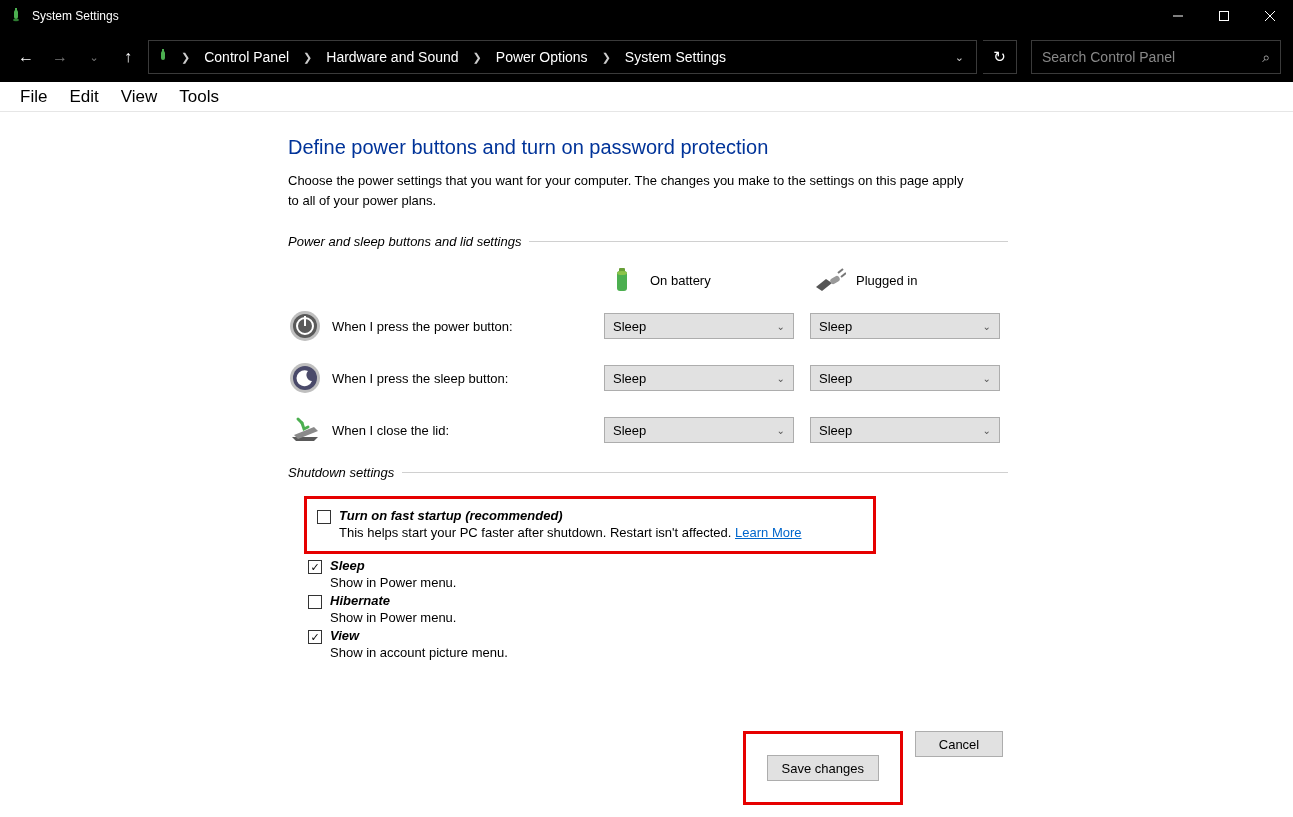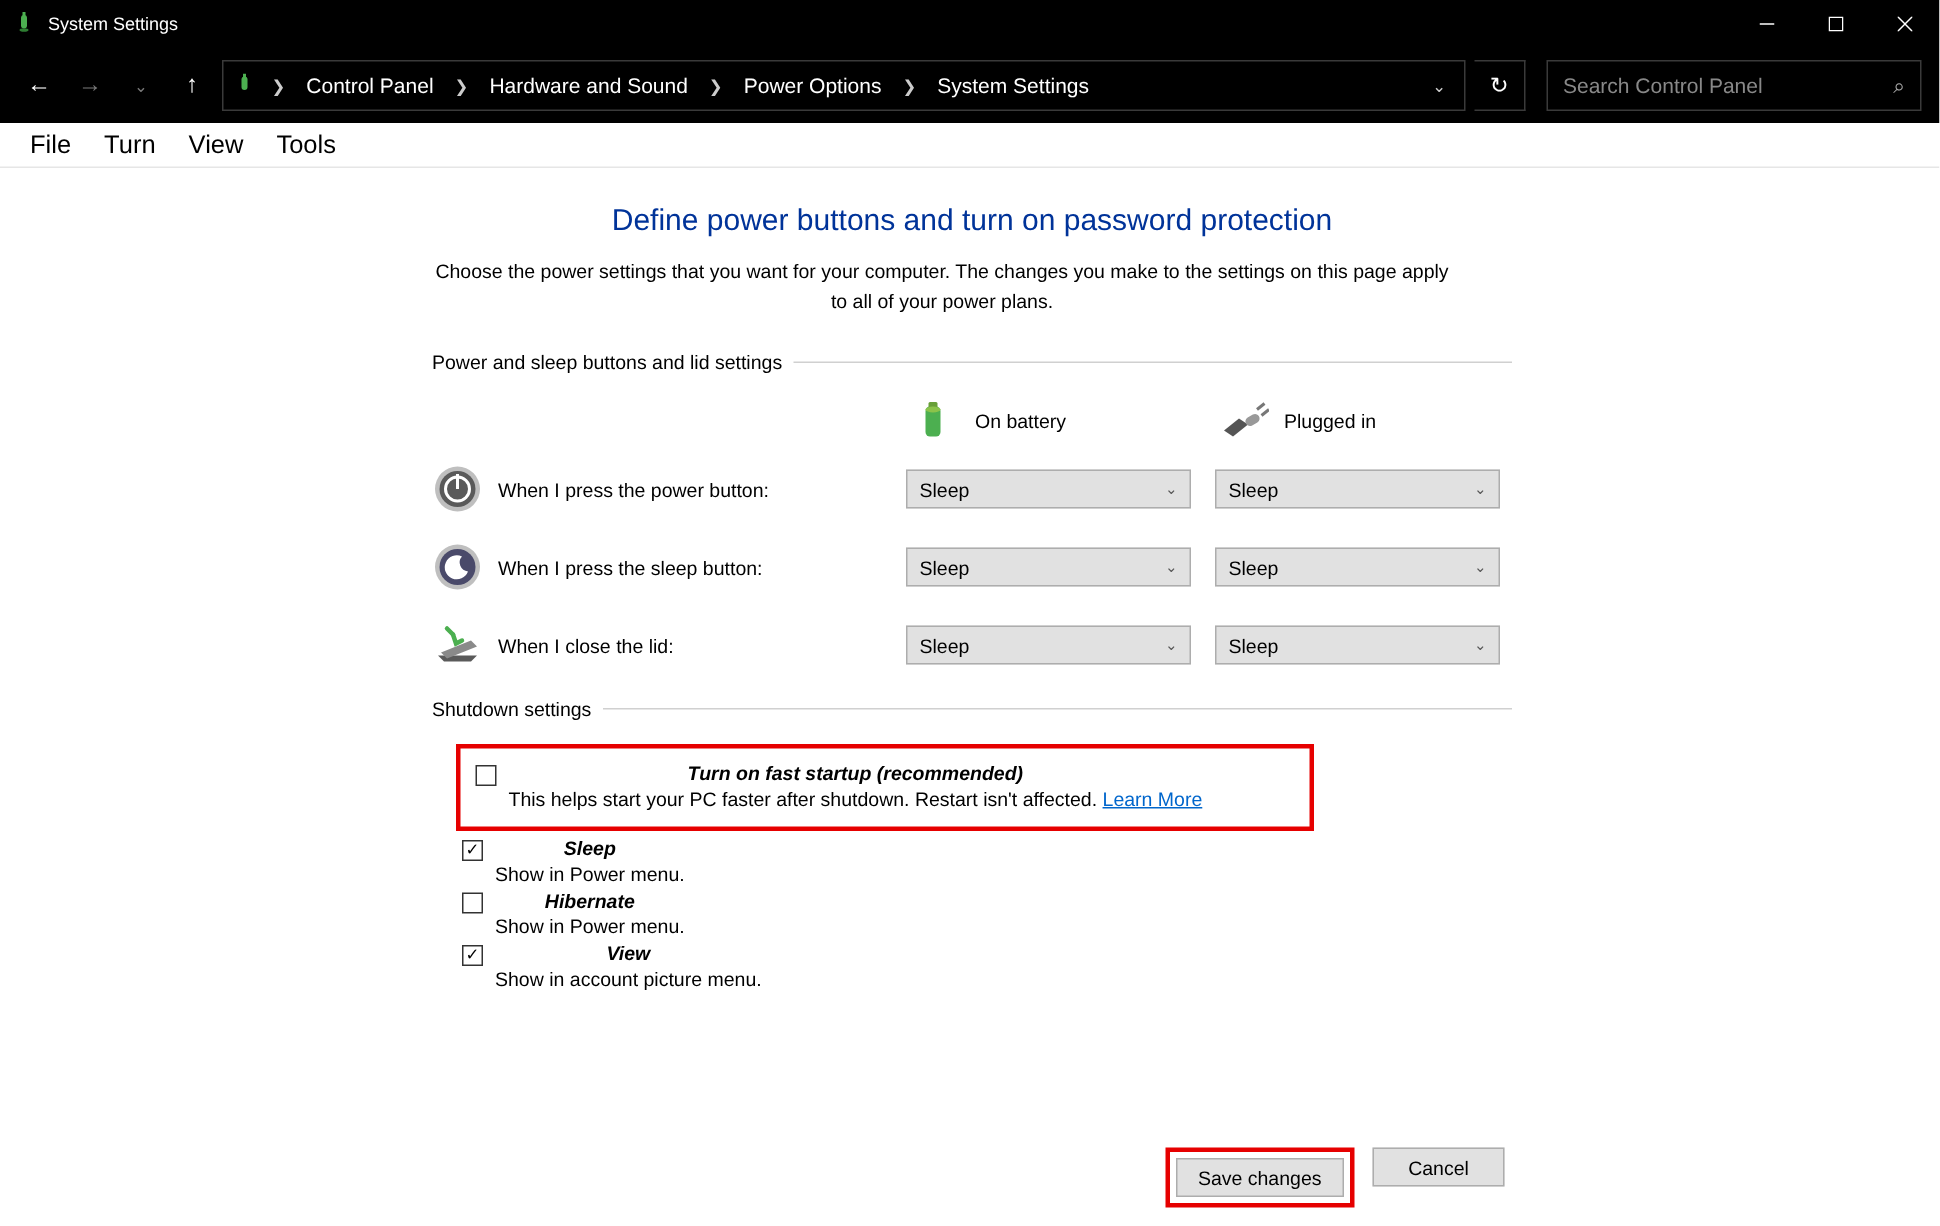--- a/index.html
+++ b/index.html
@@ -25,26 +25,26 @@
 .searchbox { width: 250px; height: 34px; border: 1px solid #3a3a3a; background: #000; display: flex; align-items: center; padding: 0 10px; margin-left: 8px; gap: 23px; }
 .searchbox input { flex: 1; background: transparent; border: none; outline: none; color: #fff; font-size: 14px; }
 .searchbox input::placeholder { color: #888; }
 .searchbox .sicon { color: #aaa; font-size: 14px; }
 
 
 .menurow { height: 30px; background: #fff; border-bottom: 1px solid #e6e6e6; display: flex; align-items: center; padding-left: 10px; gap: 2px; font-size: 17px; color: #000; }
 .menurow .mitem { padding: 4px 10px; }
 
 
-.content { padding: 24px 0 0 0; text-align: center; }
+.content { padding: 24px 0 0 0; }
 .inner { max-width: 720px; margin-left: 288px; }
 .heading { color: #003399; font-size: 20px; font-weight: 400; margin-bottom: 12px; }
 .lead { font-size: 13px; color: #000; line-height: 1.5; margin-bottom: 24px; max-width: 680px; }
 
-.section-label { font-size: 13px; color: #000; display: flex; align-items: center; gap: 8px; margin-bottom: 16px; }
+.section-label { font-size: 13px; color: #000; display: flex; align-items: center; gap: 8px; margin-bottom: 16px; font-style: italic; }
 .section-label .rule { flex: 1; height: 1px; background: #d0d0d0; }
 
 .colheads { display: grid; grid-template-columns: 300px 190px 190px; align-items: center; gap: 16px; margin-bottom: 14px; }
 .colheads .chead { display: flex; align-items: center; gap: 10px; font-size: 13px; }
 .colheads .chead .cicon { width: 36px; height: 30px; }
 
 .optrow { display: grid; grid-template-columns: 300px 190px 190px; align-items: center; gap: 16px; margin-bottom: 18px; }
 .optrow .lbl { display: flex; align-items: center; gap: 10px; font-size: 13px; }
 .optrow .oicon { width: 34px; height: 34px; }
 .sel { height: 26px; border: 1px solid #adadad; background: #e1e1e1; font-size: 13px; padding: 0 8px; width: 100%; display: flex; align-items: center; justify-content: space-between; }
@@ -56,21 +56,21 @@
 .chkrow .box { width: 14px; height: 14px; border: 1px solid #333; background: #fff; margin-top: 2px; flex-shrink: 0; display: flex; align-items: center; justify-content: center; font-size: 11px; }
 .chkrow .box.checked::after { content: "✓"; color: #000; font-size: 11px; line-height: 1; }
 .chkrow .txt b { font-weight: 600; font-style: italic; }
 .chkrow .desc { display: block; margin-top: 2px; color: #000; }
 .chkrow a { color: #0066cc; text-decoration: underline; }
 .highlight .chkrow { margin-left: 0; }
 
 
 .footer { position: absolute; bottom: 12px; left: 0; right: 0; display: flex; justify-content: flex-end; gap: 12px; padding-right: 290px; }
 .btn { min-width: 88px; height: 26px; border: 1px solid #adadad; background: #e1e1e1; font-size: 13px; padding: 0 14px; display: flex; align-items: center; justify-content: center; }
-.btn-highlight { border: 3px solid #e60000; padding: 4px; }
+.btn-highlight { border: 3px solid #e60000; padding: 21px; }
 </style>
 </head>
 <body>
 
 <div class="titlebar">
   <svg class="app-icon" viewBox="0 0 16 16">
       <rect x="6" y="2" width="4" height="9" rx="2" fill="#4caf50"></rect>
       <rect x="7" y="0" width="2" height="3" fill="#4caf50"></rect>
       <ellipse cx="8" cy="12" rx="3" ry="1.2" fill="#2e7d32"></ellipse>
     </svg>
@@ -118,21 +118,21 @@
   </div>
   <div class="refresh">↻</div>
   <div class="searchbox">
     <input placeholder="Search Control Panel" style="">
     <span class="sicon">⌕</span>
   </div>
 </div>
 
 <div class="menurow">
   <div class="mitem">File</div>
-  <div class="mitem">Turn</div>
+  <div class="mitem">Edit</div>
   <div class="mitem">View</div>
   <div class="mitem">Tools</div>
 </div>
 
 <div class="content">
   <div class="inner">
     <h1 class="heading">Define power buttons and turn on password protection</h1>
     <p class="lead">Choose the power settings that you want for your computer. The changes you make to the settings on this page apply to all of your power plans.</p>
 
     <div class="section-label">

